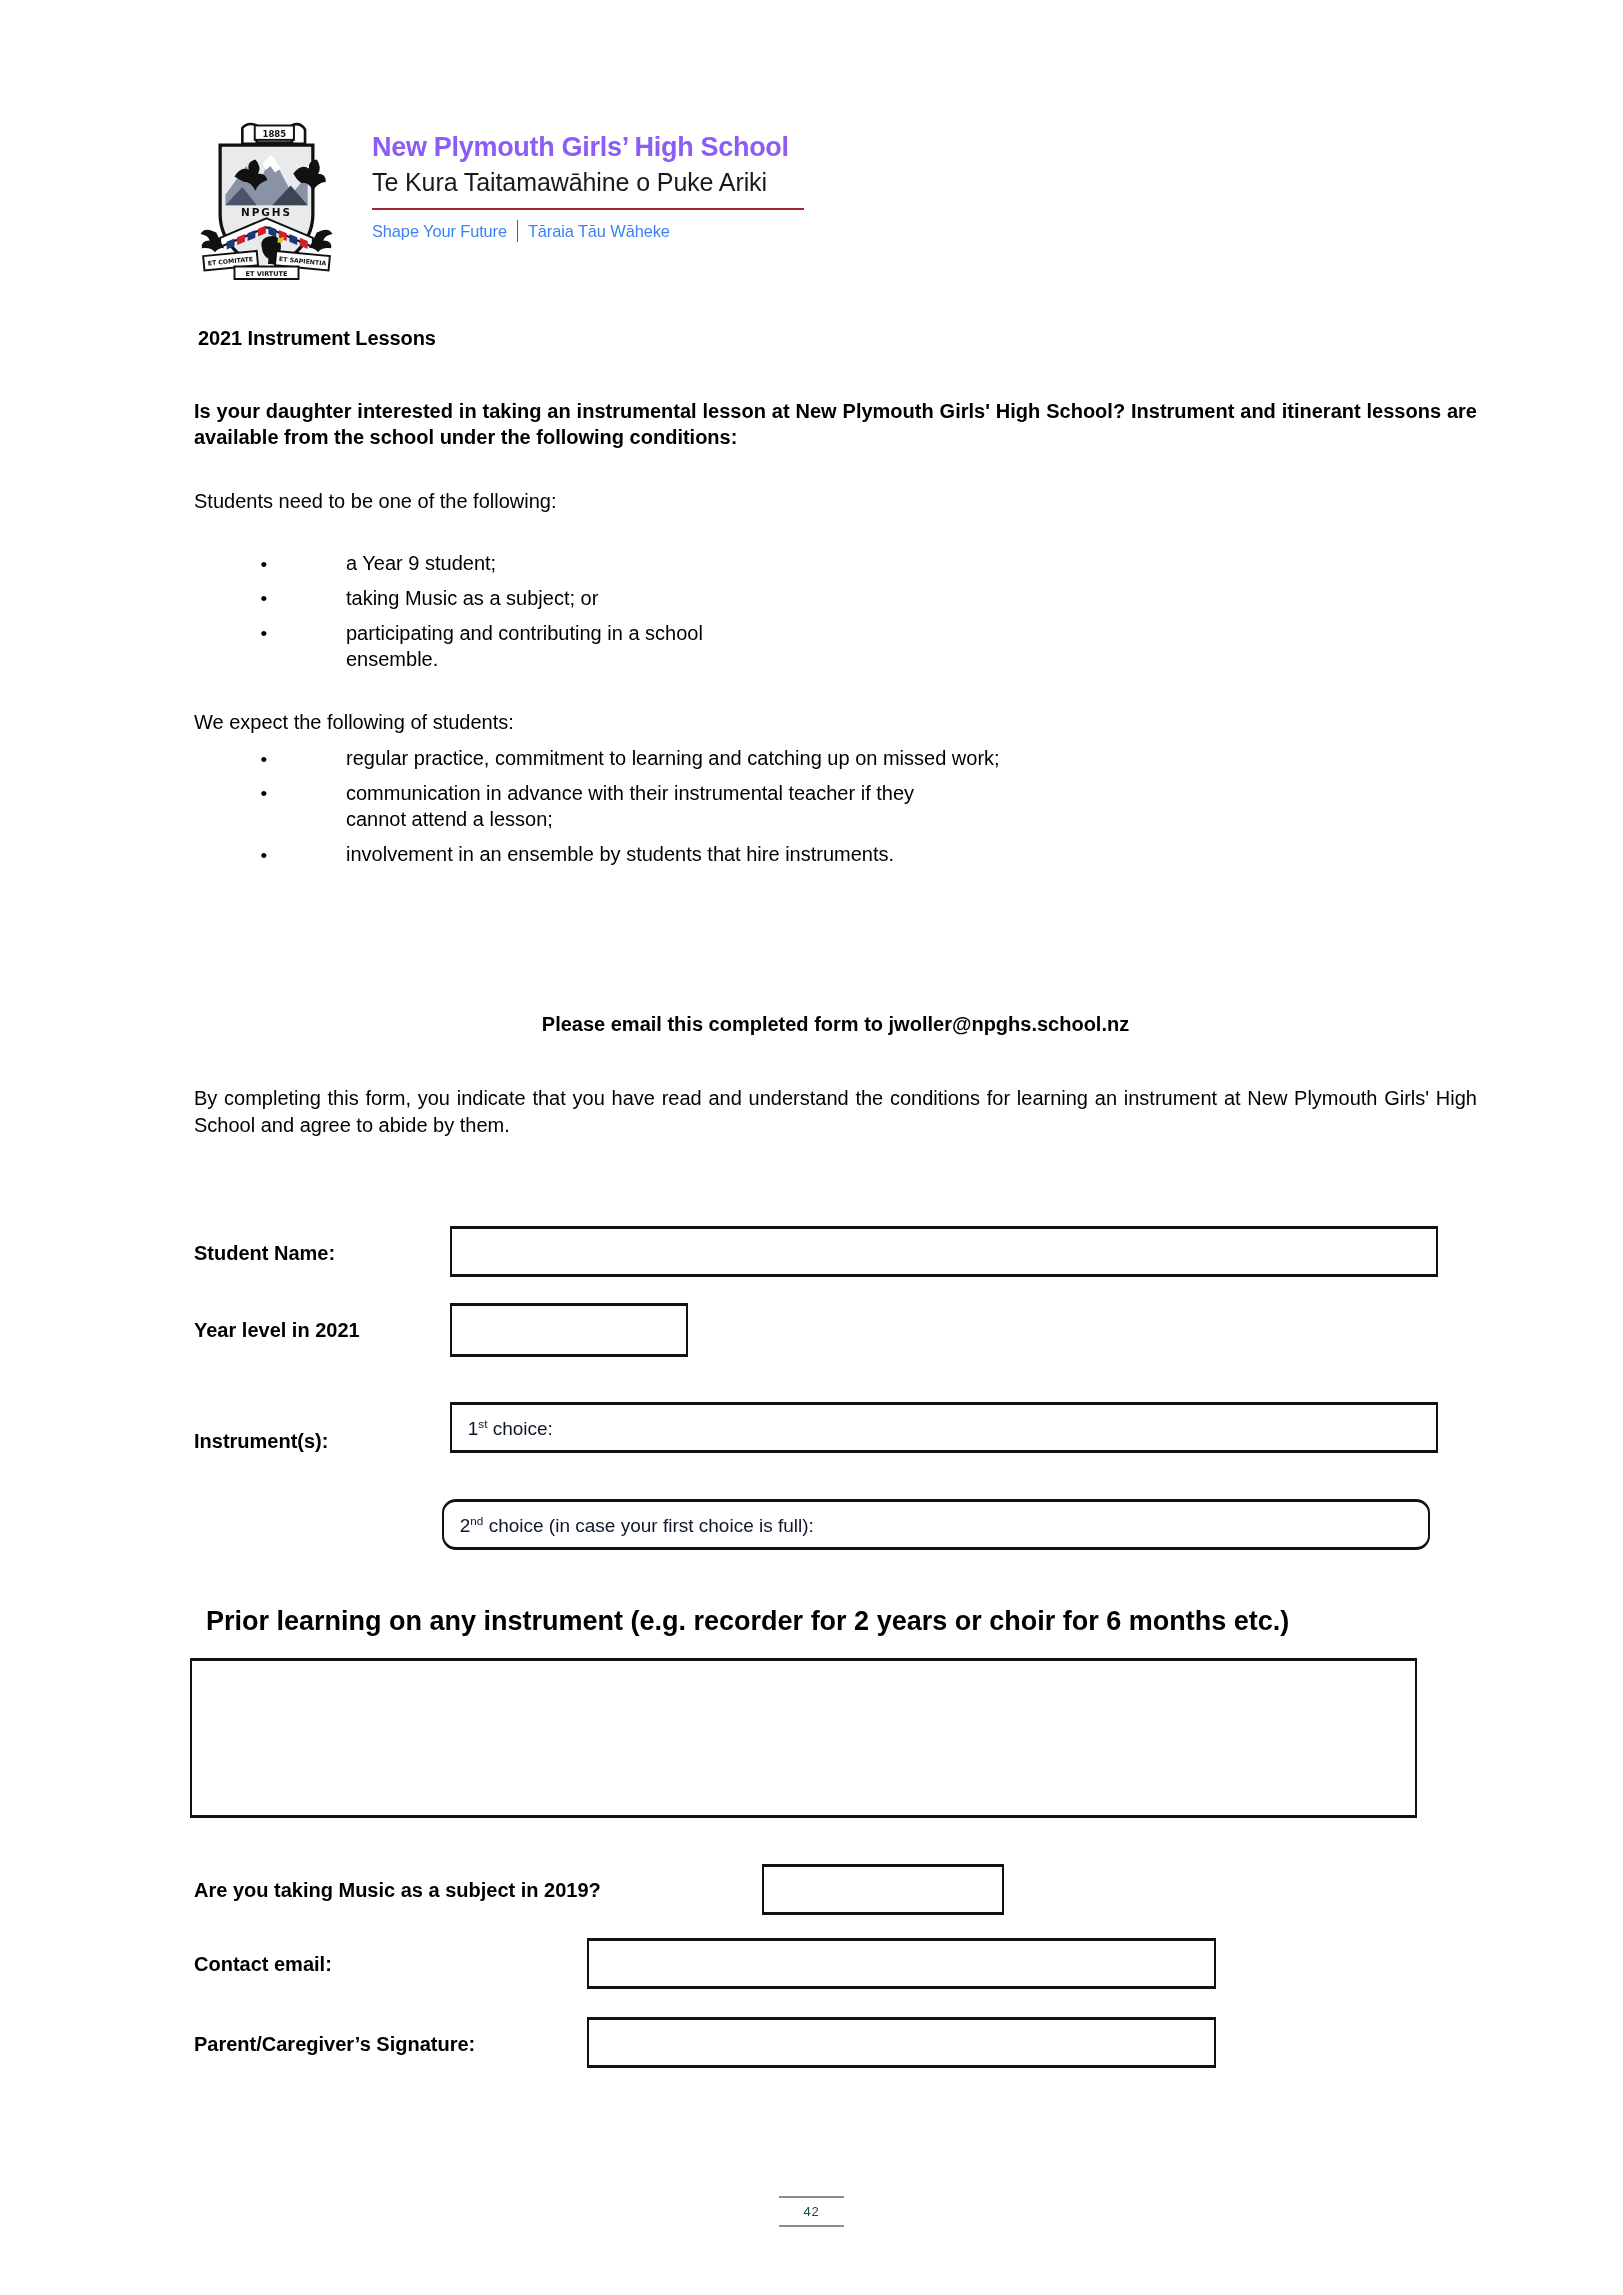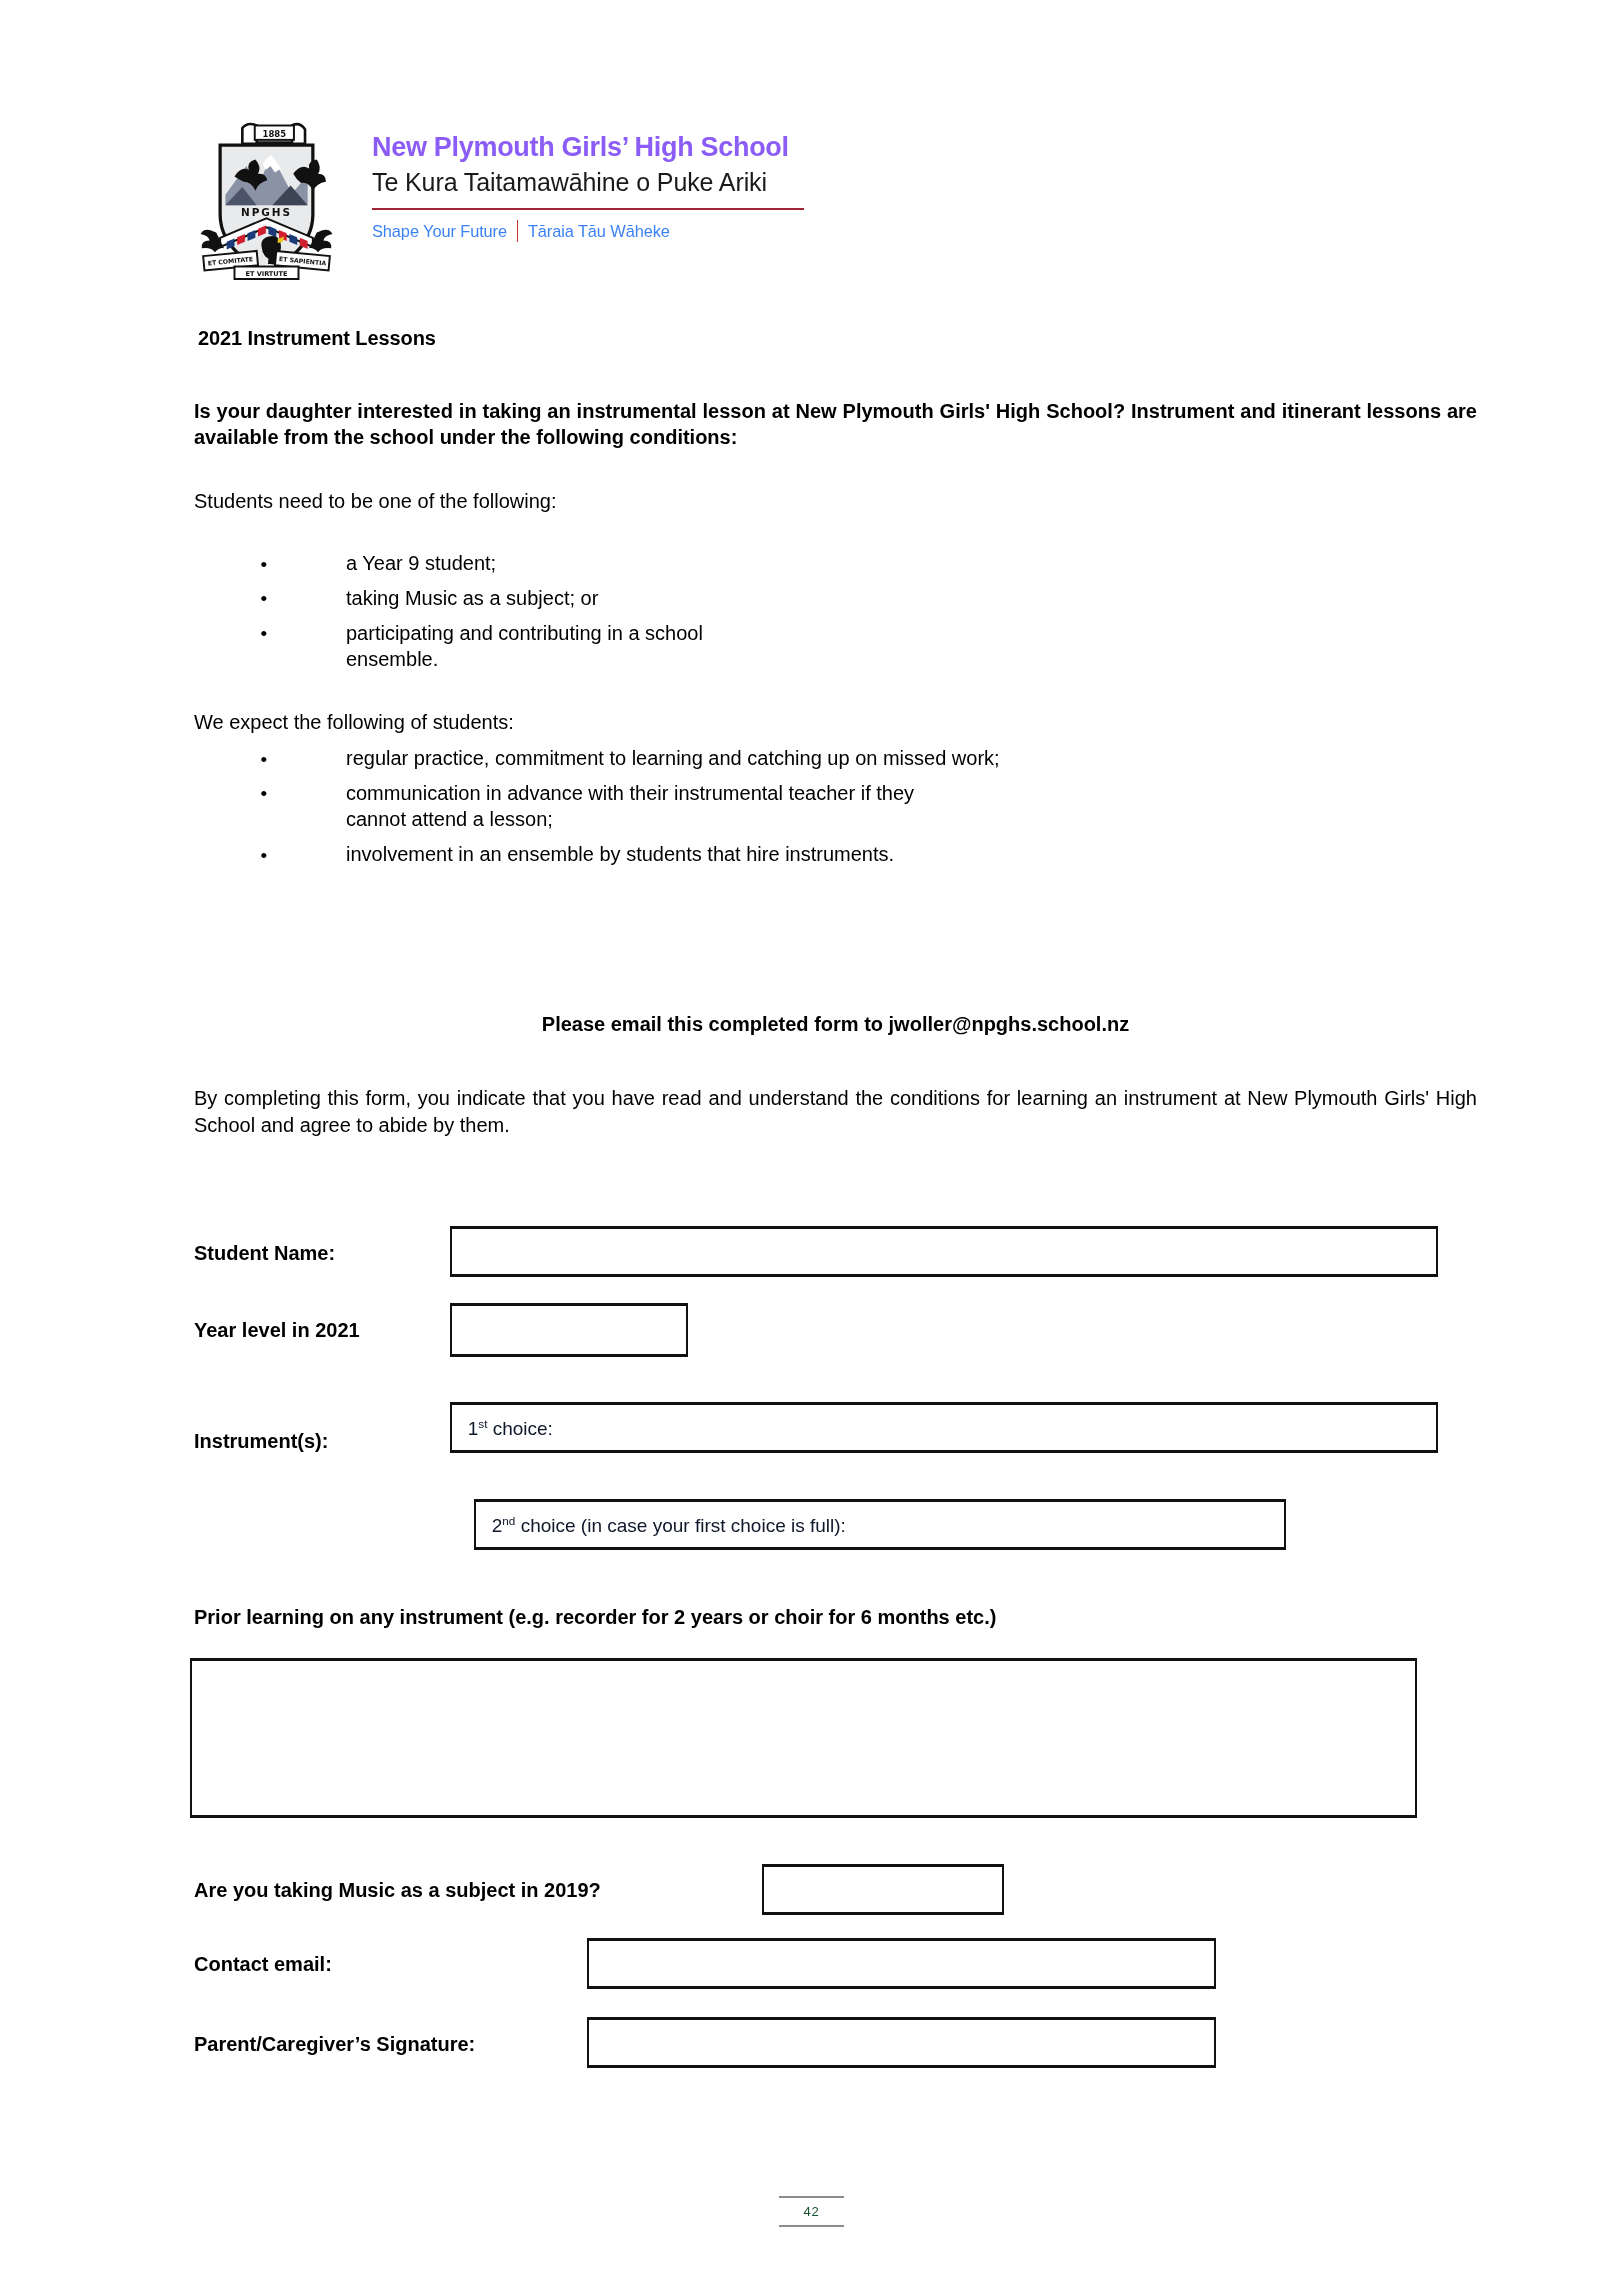--- a/index.html
+++ b/index.html
@@ -187,23 +187,24 @@
     color: #0f172a;
   }
   .fld-box .inbox-text sup {
     font-size: 0.62em;
     vertical-align: super;
     line-height: 0;
   }
 
   .section-label {
     position: absolute;
-    font-size: 20px;
-    font-weight: bold;
-    white-space: nowrap;
+    font-size: 27px;
+    font-weight: bold;
+    white-space: nowrap;
+    margin-left: 12px;
   }
 
   
   .footer {
     position: absolute;
     left: 0;
     top: 2196px;
     width: 1623px;
     display: flex;
     flex-direction: column;
@@ -348,21 +349,21 @@
   </div>
 
   <div class="fld-label" style="left:194px; top:1430px;">Instrument(s):</div>
 
   <div class="fld-box" style="left:450px; top:1402px; width:988px; height:51px;">
     <span class="inbox-text" style="top:13px;">
       <span>1</span><sup>st</sup><span> choice:</span>
     </span>
   </div>
 
-  <div class="fld-box" style="left:474px; top:1499px; width:812px; height:51px;">
+  <div class="fld-box" style="left:442px; top:1499px; width:988px; height:51px;border-radius:14px;">
     <span class="inbox-text" style="top:13px;">
       <span>2</span><sup>nd</sup><span> choice (in case your first choice is full):</span>
     </span>
   </div>
 
   <div class="section-label" style="left:194px; top:1606px;">Prior learning on any instrument (e.g. recorder for 2 years or choir for 6 months etc.)</div>
   <div class="fld-box" style="left:190px; top:1658px; width:1227px; height:160px;">
     <span class="inbox-text" style="top:13px;"></span>
   </div>
 

